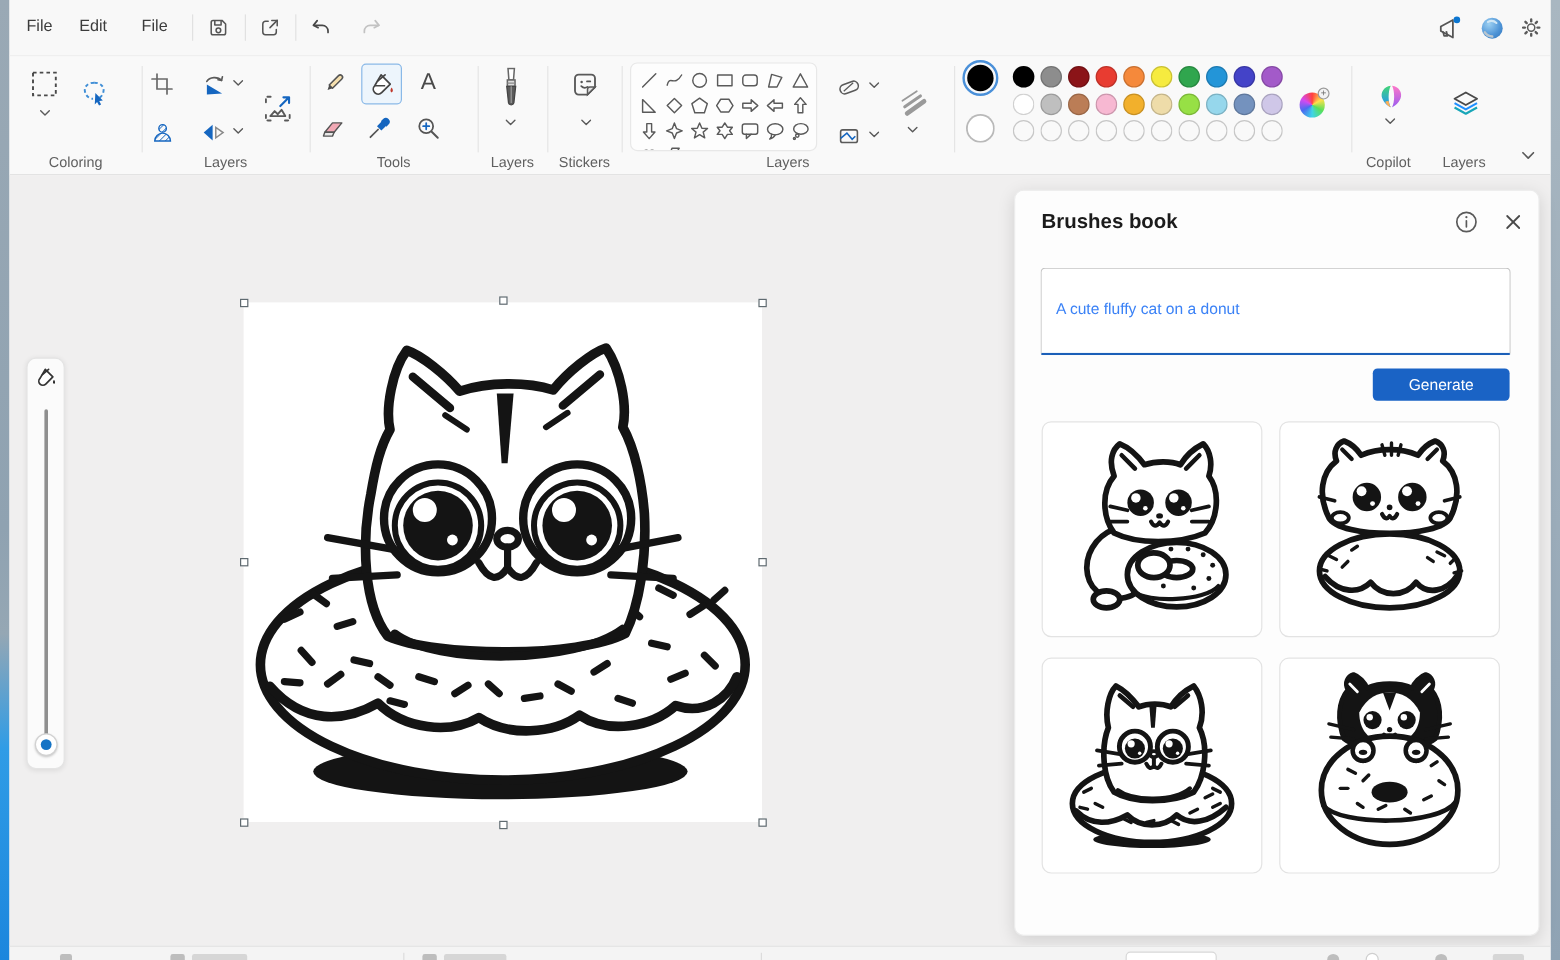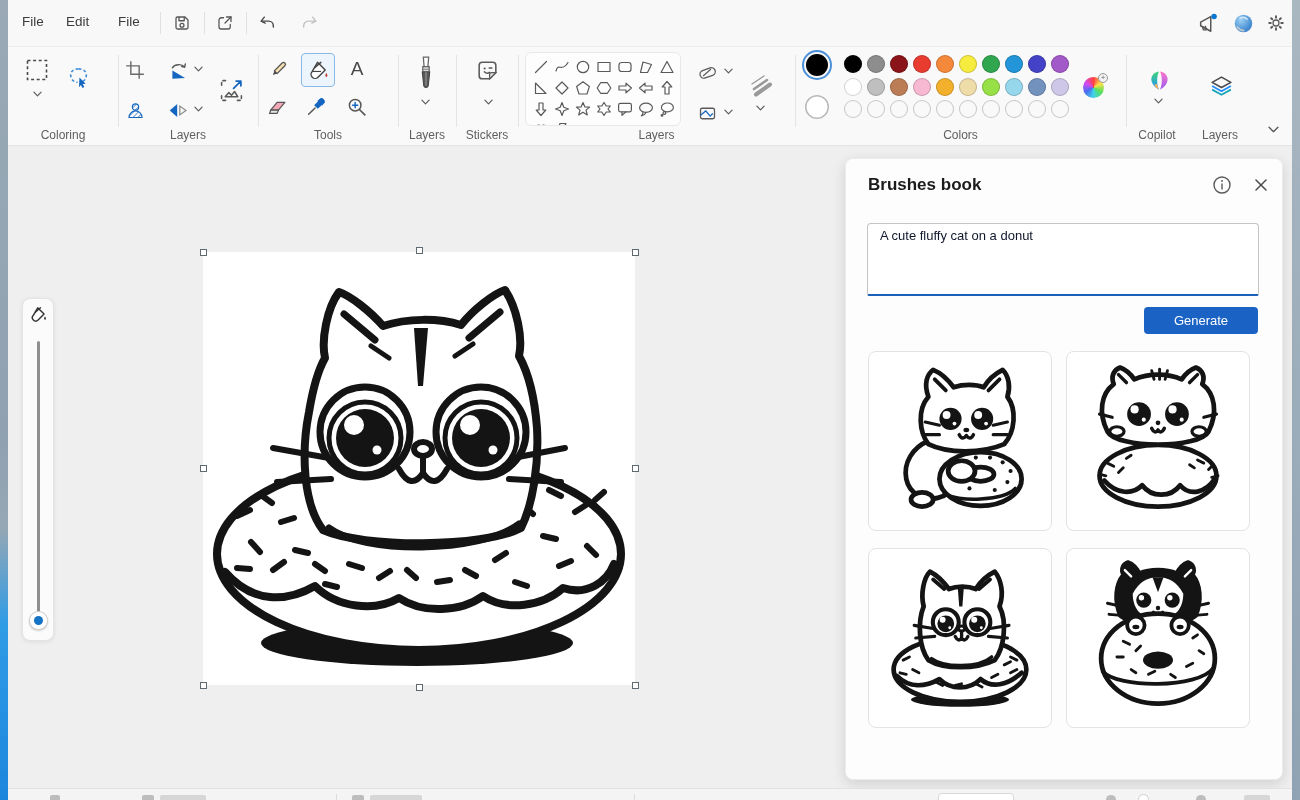--- a/index.html
+++ b/index.html
@@ -53,21 +53,21 @@
   .tol-panel { position:absolute; left:14px; top:152px; width:32px; height:343px; background:#fbfbfb; border:1px solid #e4e4e4; border-radius:8px; box-shadow:0 1px 4px rgba(0,0,0,.08); }
   .tol-track { position:absolute; left:14px; top:42px; width:3px; height:282px; background:#8f8f8f; border-radius:2px; }
   .tol-thumb { position:absolute; left:6px; top:312px; width:19px; height:19px; border-radius:50%; background:#fff; border:1px solid #d2d2d2; box-shadow:0 1px 2px rgba(0,0,0,.2); display:flex; align-items:center; justify-content:center; }
   .tol-thumb-dot { width:9px; height:9px; border-radius:50%; background:#1473c5; }
 
   
   .cb-panel { position:absolute; left:837px; top:12px; width:438px; height:622px; background:#fdfdfd; border:1px solid #ececec; border-radius:8px; box-shadow:0 4px 14px rgba(0,0,0,.13); }
   .cb-title { position:absolute; left:22px; top:16px; font-size:17px; font-weight:700; color:#1b1b1b; }
   .cb-info { position:absolute; left:366px; top:16px; width:20px; height:20px; }
   .cb-close { position:absolute; left:406px; top:17px; width:18px; height:18px; }
-  .cb-prompt { position:absolute; left:21px; top:64px; width:392px; height:73px; border:1px solid #c4c4c4; border-bottom:2px solid #1b5fb8; border-radius:4px 4px 2px 2px; background:#fff; resize:none; font-family:"Liberation Sans",sans-serif; font-size:13px; color:#0f172a; padding:4px 12px; outline:none; }
+  .cb-prompt { position:absolute; left:21px; top:64px; width:392px; height:73px; border:1px solid #c4c4c4; border-bottom:2px solid #1b5fb8; border-radius:4px 4px 2px 2px; background:#fff; resize:none; font-family:"Liberation Sans",sans-serif; font-size:13px; color:#3b82f6; padding:26px 12px; outline:none; }
   .cb-generate { position:absolute; left:298px; top:148px; width:114px; height:27px; background:#1a63c5; color:#fff; border:none; border-radius:4px; font-size:13px; font-family:"Liberation Sans",sans-serif; cursor:pointer; }
   .thumb { position:absolute; width:184px; height:180px; background:#fff; border:1px solid #e3e3e3; border-radius:8px; display:flex; align-items:center; justify-content:center; overflow:hidden; }
   .thumb svg { width:158px; height:158px; }
 
   
   .art * { stroke-linecap:round; stroke-linejoin:round; }
 
   
   .statusbar { position:absolute; left:0; top:788px; width:1284px; height:12px; background:#f4f4f4; border-top:1px solid #e2e2e2; overflow:hidden; }
   .st-stub { position:absolute; top:6px; background:#bdbdbd; border-radius:2px; }
@@ -502,21 +502,20 @@
           <div class="sw empty"></div>
           <div class="sw empty"></div>
           <div class="sw empty"></div>
           <div class="sw empty"></div>
           <div class="sw empty"></div>
           <div class="sw empty"></div>
           <div class="sw empty"></div>
         </div>
       <div class="wheel"></div>
       <div class="wheel-plus">+</div>
-      <div class="sec-label" style="left:787px;width:331px">Colors</div>
       <div class="rb-sep" style="left:1118px"></div>
 
       <div class="rbtn" style="left:1139px;top:21px;width:24px;height:24px">
         <svg width="23" height="23" viewBox="0 0 24 24">
             <path d="M11.4 2.5 C5.5 3 2.2 8.5 4 13.5 C5.6 18 10 20.8 11.4 21.3 C9 16.5 9 7.5 11.4 2.5 Z" fill="url(#cpA)"></path>
             <path d="M12.6 2.5 C18.5 3 21.8 8.5 20 13.5 C18.4 18 14 20.8 12.6 21.3 C15 16.5 15 7.5 12.6 2.5 Z" fill="url(#cpB)"></path>
             <path d="M6.5 16.5 C8 19.5 10.3 21 11.4 21.3 C10.4 19.4 9.8 17.6 9.5 15.6 Z" fill="#ffb057"></path>
           </svg>
       </div>
       <div class="rbtn" style="left:1146px;top:51px">

